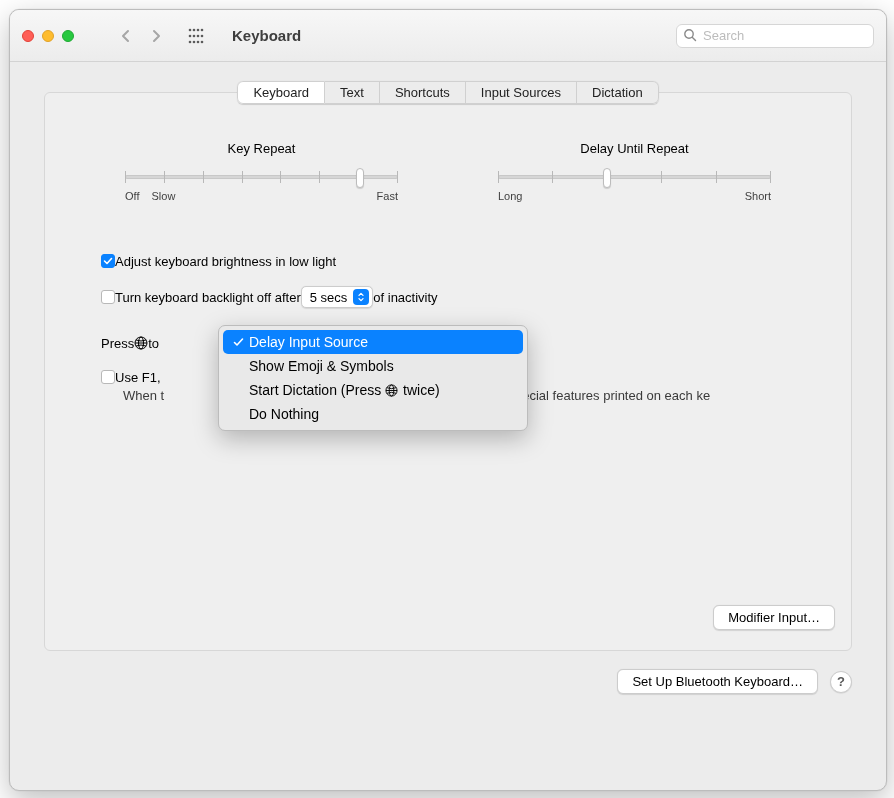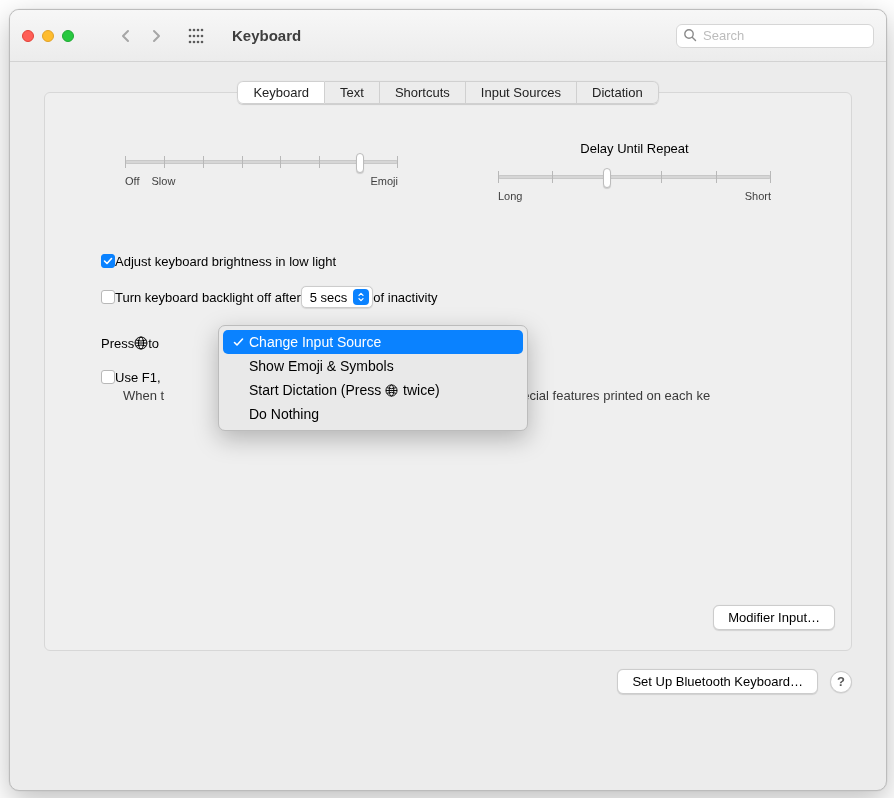--- a/index.html
+++ b/index.html
@@ -137,40 +137,41 @@
           <div class="tab">Text</div>
           <div class="tab">Shortcuts</div>
           <div class="tab">Input Sources</div>
           <div class="tab">Dictation</div>
         </div>
       </div>
 
       <div class="inner">
         <div class="sliders">
           <div class="slider-group">
+            <div class="slider-title">Key Repeat</div>
             <div class="slider-track">
               <div class="track-line"></div>
               <div class="tickrow">
                   <div class="tick"></div>
                   <div class="tick"></div>
                   <div class="tick"></div>
                   <div class="tick"></div>
                   <div class="tick"></div>
                   <div class="tick"></div>
                   <div class="tick"></div>
                   <div class="tick"></div>
                 </div>
               <div class="thumb" style="left: 86%;"></div>
             </div>
             <div class="slider-labels">
               <span style="display:flex; gap:12px;">
                   <span>Off</span>
                   <span>Slow</span>
                 </span>
-              <span>Emoji</span>
+              <span>Fast</span>
             </div>
           </div>
           <div class="slider-group">
             <div class="slider-title">Delay Until Repeat</div>
             <div class="slider-track">
               <div class="track-line"></div>
               <div class="tickrow">
                   <div class="tick"></div>
                   <div class="tick"></div>
                   <div class="tick"></div>
@@ -240,21 +241,21 @@
         <button class="btn">Modifier Input…</button>
       </div>
 
       <div class="dropdown">
         <div class="dd-item selected">
           <span class="chk">
             <svg width="11" height="11" viewBox="0 0 11 11">
                 <path d="M1.5 5.5 L4 8 L9.5 2" stroke="currentColor" stroke-width="1.6" fill="none" stroke-linecap="round" stroke-linejoin="round"></path>
               </svg>
           </span>
-          <span>Change Input Source</span>
+          <span>Delay Input Source</span>
         </div>
         <div class="dd-item">
           <span class="chk"></span>
             <span>Show Emoji &amp; Symbols</span>
         </div>
         <div class="dd-item">
           <span class="chk"></span>
           <span>Start Dictation (Press <span class="globe-icon">
                 <svg width="13" height="13" viewBox="0 0 14 14">
                   <circle cx="7" cy="7" r="6" stroke="#000" stroke-width="1" fill="none"></circle>

